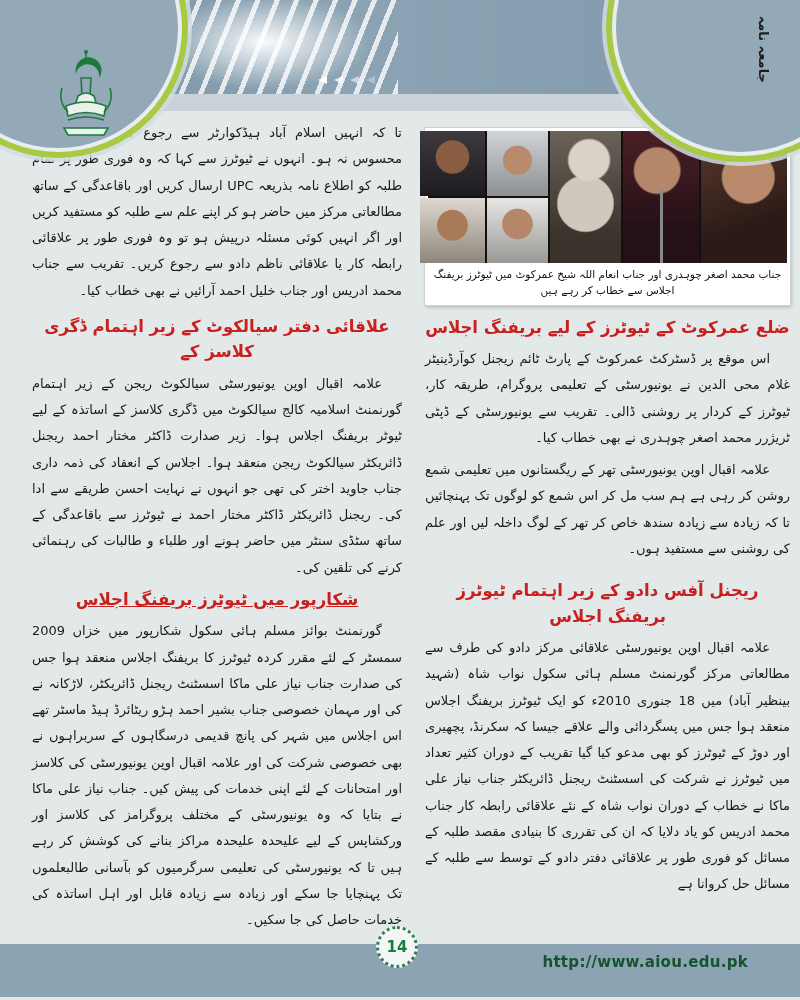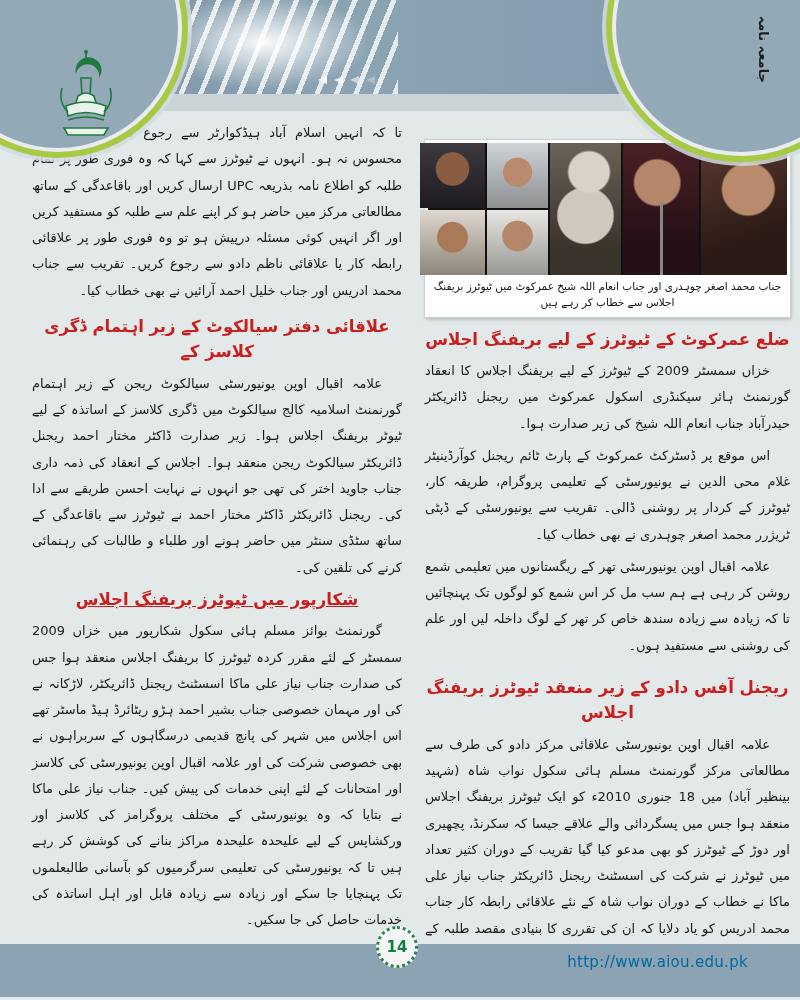--- a/index.html
+++ b/index.html
@@ -74,21 +74,21 @@
       radial-gradient(circle 11px at 72% 58%,#3c2b20 0 10px,transparent 11px),
       radial-gradient(circle 12px at 86% 64%,#efeae2 0 11px,transparent 12px),
       radial-gradient(circle 8px at 33% 48%,#5d4433 0 7px,transparent 8px),
       radial-gradient(circle 8px at 66% 46%,#54402f 0 7px,transparent 8px),
       linear-gradient(#d9cfb8 0 8%,transparent 8%),
       linear-gradient(90deg,transparent 0 46%,#c9bfa5 46% 56%,transparent 56% 0),
       linear-gradient(180deg,#a79a82,#8a7c66 60%,#6e6252);}
 
   
   .footer-band{position:absolute;left:0;top:944px;right:0;height:53px;background:#8ba3b3;}
-  .footer-url{position:absolute;right:52px;top:953px;color:#0369a1;font-weight:normal;font-size:15px;
+  .footer-url{position:absolute;right:52px;top:953px;color:#14532d;font-weight:bold;font-size:15px;
     letter-spacing:.3px;text-decoration:none;}
   .page-badge{position:absolute;left:376px;top:926px;width:36px;height:36px;border-radius:50%;
     background:#f4f6f6;border:3px dotted #2f8050;display:flex;align-items:center;justify-content:center;
     font-size:15px;font-weight:bold;color:#15803d;z-index:4;}
   .bottom-strip{position:absolute;left:0;top:997px;right:0;height:3px;background:#e3e8e9;}
 </style>
 </head>
 <body>
 
 <div class="page">
@@ -119,39 +119,38 @@
       <path d="M8 58 q20 -8 40 0 l-2 10 q-18 -7 -36 0 Z" fill="#e9f2ea"></path>
       <path d="M10 72 q18 -6 36 0"></path>
       <path d="M6 80 h44 l-4 7 h-36 Z" fill="#e9f2ea"></path>
       <path d="M4 40 q-4 14 6 24 M52 40 q4 14 -6 24"></path>
     </g>
   </svg>
 
   <div class="masthead-text">جامعہ نامہ</div>
 
   <div class="col col-right">
-    <div class="photo-frame" style="margin-top:24px;">
+    <div class="photo-frame" style="margin-top:12px;">
       <div class="collage">
         <div class="c1"></div>
         <div class="c2"></div>
         <div class="c3"></div>
         <div class="c4"></div>
         <div class="c5"></div>
         <div class="c6"></div>
         <div class="c7"></div>
       </div>
       <div class="caption">جناب محمد اصغر چوہدری اور جناب انعام اللہ شیخ عمرکوٹ میں ٹیوٹرز بریفنگ اجلاس سے خطاب کر رہے ہیں</div>
     </div>
 
     <h2 class="red" style="">ضلع عمرکوٹ کے ٹیوٹرز کے لیے بریفنگ اجلاس</h2>
-    <p class="body indent">خزاں سمسٹر 2009 کے ٹیوٹرز کے لیے بریفنگ اجلاس کا انعقاد گورنمنٹ ہائر سیکنڈری اسکول عمرکوٹ میں ریجنل ڈائریکٹر حیدرآباد جناب انعام اللہ شیخ کی زیر صدارت ہوا۔</p>
     <p class="body indent">اس موقع پر ڈسٹرکٹ عمرکوٹ کے پارٹ ٹائم ریجنل کوآرڈینیٹر غلام محی الدین نے یونیورسٹی کے تعلیمی پروگرام، طریقہ کار، ٹیوٹرز کے کردار پر روشنی ڈالی۔ تقریب سے یونیورسٹی کے ڈپٹی ٹریژرر محمد اصغر چوہدری نے بھی خطاب کیا۔</p>
     <p class="body indent">علامہ اقبال اوپن یونیورسٹی تھر کے ریگستانوں میں تعلیمی شمع روشن کر رہی ہے ہم سب مل کر اس شمع کو لوگوں تک پہنچائیں تا کہ زیادہ سے زیادہ سندھ خاص کر تھر کے لوگ داخلہ لیں اور علم کی روشنی سے مستفید ہوں۔</p>
 
-    <h2 class="red" style="margin-top:16px;">ریجنل آفس دادو کے زیر منعقد ٹیوٹرز بریفنگ اجلاس</h2>
+    <h2 class="red" style="margin-top:16px;">ریجنل آفس دادو کے زیر اہتمام ٹیوٹرز بریفنگ اجلاس</h2>
     <p class="body indent">علامہ اقبال اوپن یونیورسٹی علاقائی مرکز دادو کی طرف سے مطالعاتی مرکز گورنمنٹ مسلم ہائی سکول نواب شاہ (شہید بینظیر آباد) میں 18 جنوری 2010ء کو ایک ٹیوٹرز بریفنگ اجلاس منعقد ہوا جس میں پسگردائی والے علاقے جیسا کہ سکرنڈ، پچھیری اور دوڑ کے ٹیوٹرز کو بھی مدعو کیا گیا تقریب کے دوران کثیر تعداد میں ٹیوٹرز نے شرکت کی اسسٹنٹ ریجنل ڈائریکٹر جناب نیاز علی ماکا نے خطاب کے دوران نواب شاہ کے نئے علاقائی رابطہ کار جناب محمد ادریس کو یاد دلایا کہ ان کی تقرری کا بنیادی مقصد طلبہ کے مسائل کو فوری طور پر علاقائی دفتر دادو کے توسط سے طلبہ کے مسائل حل کروانا ہے</p>
   </div>
 
   <div class="col col-left">
     <p class="body" style="margin-top:4px;">تا کہ انہیں اسلام آباد ہیڈکوارٹر سے رجوع کرنے کی ضرورت محسوس نہ ہو۔ انہوں نے ٹیوٹرز سے کہا کہ وہ فوری طور پر تمام طلبہ کو اطلاع نامہ بذریعہ UPC ارسال کریں اور باقاعدگی کے ساتھ مطالعاتی مرکز میں حاضر ہو کر اپنے علم سے طلبہ کو مستفید کریں اور اگر انہیں کوئی مسئلہ درپیش ہو تو وہ فوری طور پر علاقائی رابطہ کار یا علاقائی ناظم دادو سے رجوع کریں۔ تقریب سے جناب محمد ادریس اور جناب خلیل احمد آرائیں نے بھی خطاب کیا۔</p>
 
     <h2 class="red" style="">
       <span>علاقائی دفتر سیالکوٹ کے زیر اہتمام ڈگری کلاسز کے</span><br>
     </h2>
     <p class="body indent">علامہ اقبال اوپن یونیورسٹی سیالکوٹ ریجن کے زیر اہتمام گورنمنٹ اسلامیہ کالج سیالکوٹ میں ڈگری کلاسز کے اساتذہ کے لیے ٹیوٹر بریفنگ اجلاس ہوا۔ زیر صدارت ڈاکٹر مختار احمد ریجنل ڈائریکٹر سیالکوٹ ریجن منعقد ہوا۔ اجلاس کے انعقاد کی ذمہ داری جناب جاوید اختر کی تھی جو انہوں نے نہایت احسن طریقے سے ادا کی۔ ریجنل ڈائریکٹر ڈاکٹر مختار احمد نے ٹیوٹرز سے باقاعدگی کے ساتھ سٹڈی سنٹر میں حاضر ہونے اور طلباء و طالبات کی رہنمائی کرنے کی تلقین کی۔</p>

